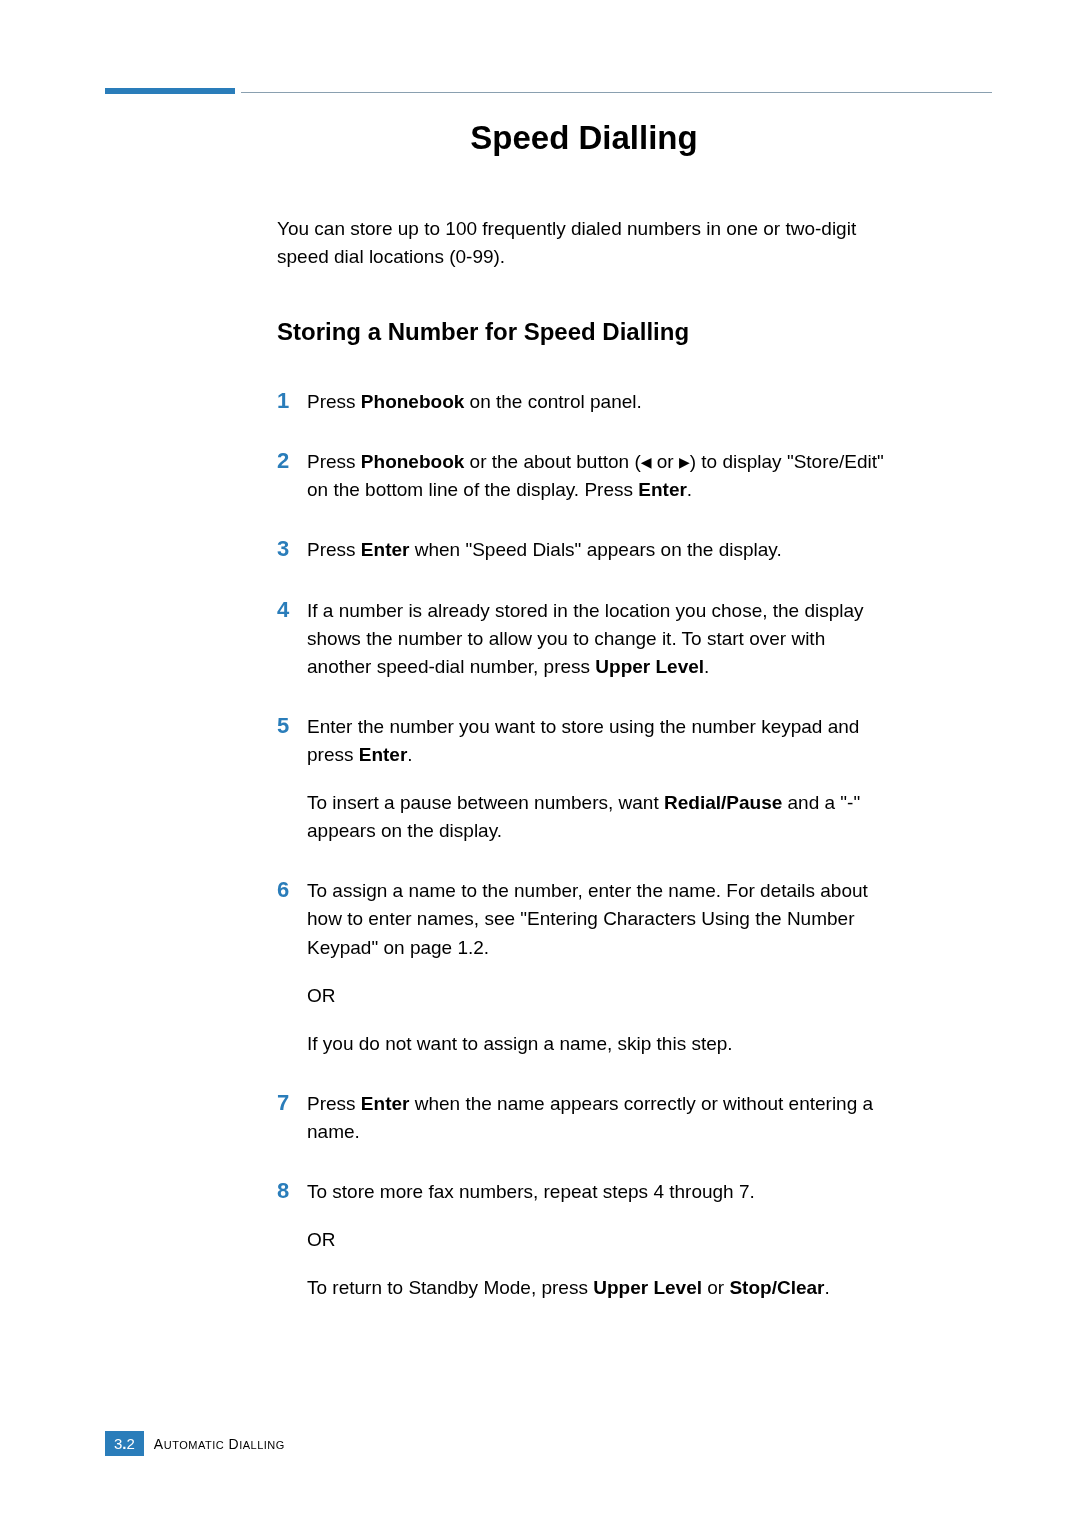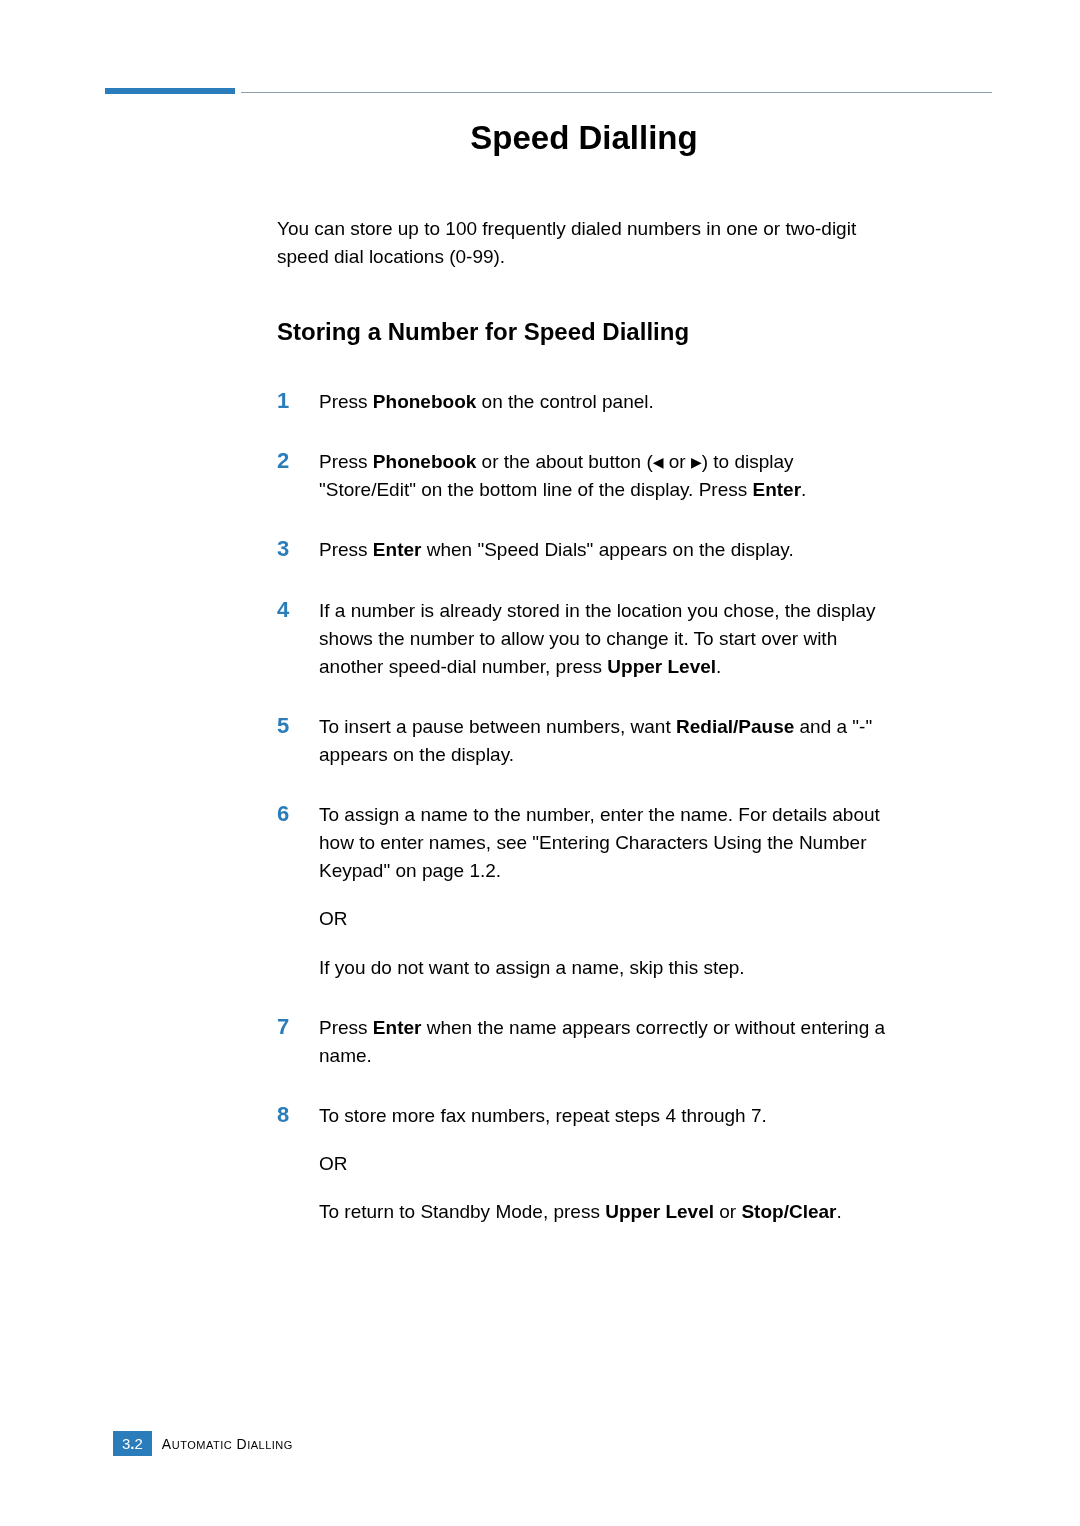--- a/index.html
+++ b/index.html
@@ -63,34 +63,33 @@
       font-weight: bold;
       color: #2a7dba;
       width: 30px;
       flex-shrink: 0;
       line-height: 1.2;
     }
     .step-body {
       font-size: 19px;
       line-height: 1.48;
       flex: 1;
-      margin-left: 12px;
     }
     .step-body p { margin-bottom: 20px; }
     .step-body p:last-child { margin-bottom: 0; }
     b { font-weight: bold; }
     .arrow {
       display: inline-block;
       font-size: 14px;
       vertical-align: 1px;
     }
     .footer {
       position: absolute;
       bottom: 70px;
-      left: 113px;
+      left: 105px;
       display: flex;
       align-items: center;
     }
     .page-num-box {
       background: #2a7dba;
       color: #fff;
       font-size: 15px;
       padding: 4px 9px;
       margin-right: 10px;
       font-weight: normal;
@@ -155,20 +154,23 @@
         <p>
           <span>If a number is already stored in the location you chose, the display shows the number to allow you to change it. To start over with another speed-dial number, press </span><b>Upper Level</b><span>.</span>
         </p>
       </div>
     </div>
 
     <div class="step">
       <div class="step-num">5</div>
       <div class="step-body">
         <p>
+          <span>Enter the number you want to store using the number keypad and press </span><b>Enter</b><span>.</span>
+        </p>
+        <p>
           <span>To insert a pause between numbers, want </span><b>Redial/Pause</b><span> and a "-" appears on the display.</span>
         </p>
       </div>
     </div>
 
     <div class="step">
       <div class="step-num">6</div>
       <div class="step-body">
         <p>To assign a name to the number, enter the name. For details about how to enter names, see "Entering Characters Using the Number Keypad" on page 1.2.</p>
         <p>OR</p>

